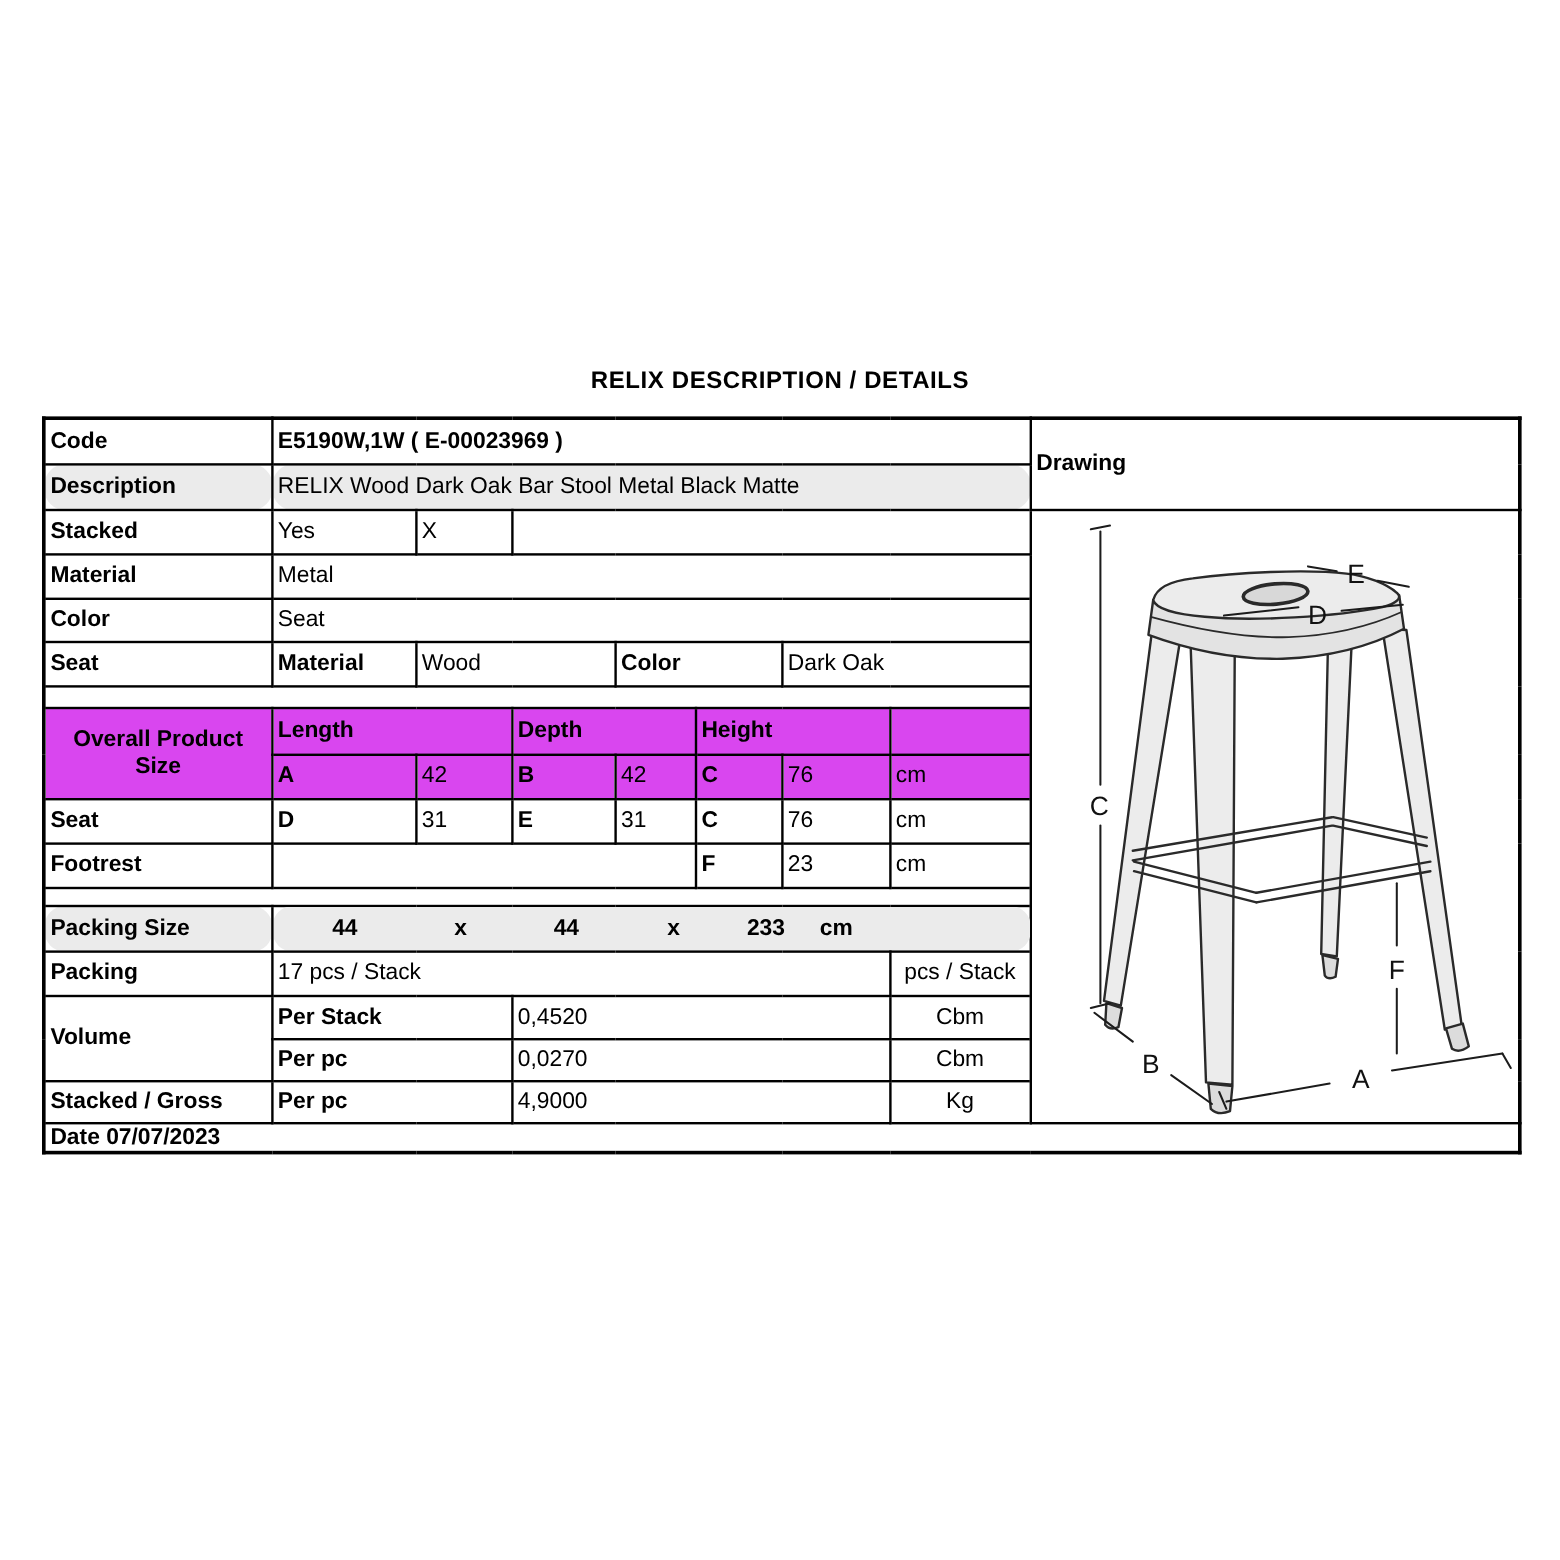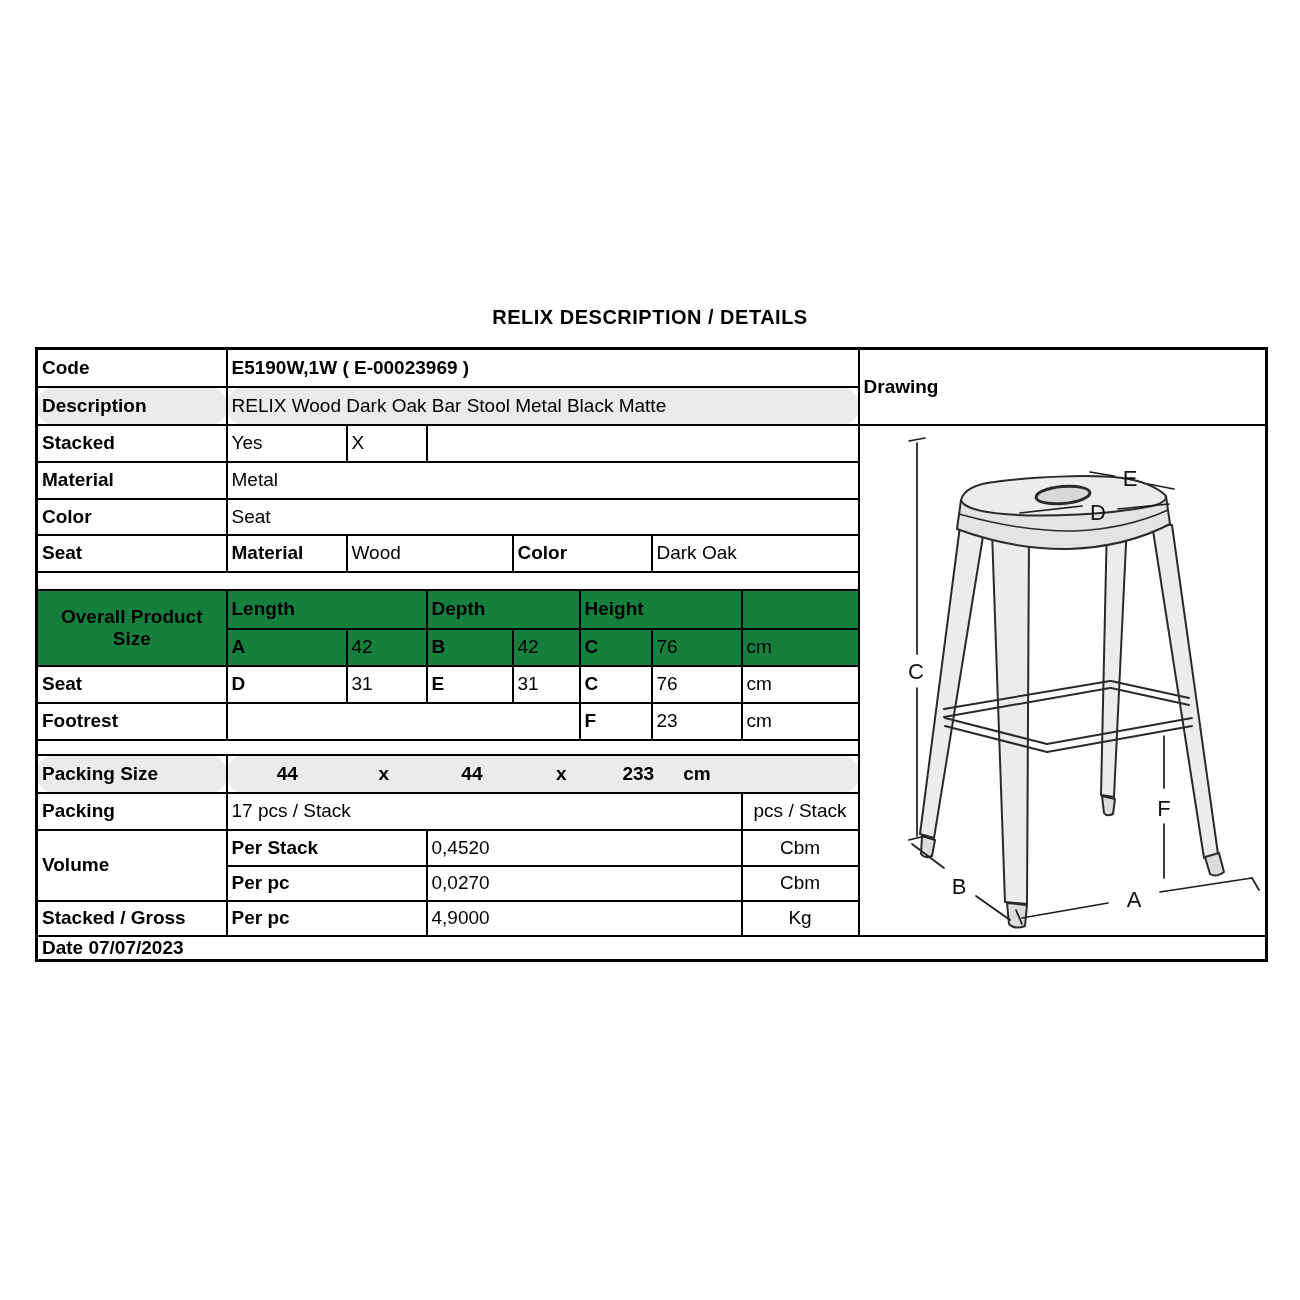--- a/index.html
+++ b/index.html
@@ -24,21 +24,21 @@
     overflow:hidden;
     vertical-align:middle;
     background:#fff;
   }
   td.lbl{font-weight:bold;text-align:left;padding-left:6px;}
   td.val{}
   td.bold{font-weight:bold;}
   td.unit{text-align:left;padding-left:8px;font-size:18px;}
   td.unitb{text-align:center;padding-left:8px;font-size:18px;font-weight:normal;margin-top:16px;}
   tr.gray td{background:#ebebeb;border-radius:17px;}
-  tr.yellow td, td.yellow{background:#15803d;}
+  tr.yellow td, td.yellow{background:#d946ef;}
   td.gap{background:#fff;}
   td.center{text-align:center;padding-left:0;}
   tr.h38{height:38px;margin-left:47px;} tr.h37{height:37px;} tr.h36{height:36px;}
   tr.h35{height:35px;} tr.h30{height:16px;} tr.h18{height:18px;} tr.h15{height:15px;}
   td.draw-hdr{font-weight:bold;font-size:20px;text-align:left;}
   td.draw-cell{padding:0;vertical-align:top;}
   .draw-wrap{width:100%;height:509px;}
   .psize-cell{position:relative;font-weight:bold;}
   .psize-part{position:absolute;top:50%;transform:translate(-50%,-50%);white-space:nowrap;}
   svg text{font-family:"Liberation Sans","DejaVu Sans",sans-serif;}

